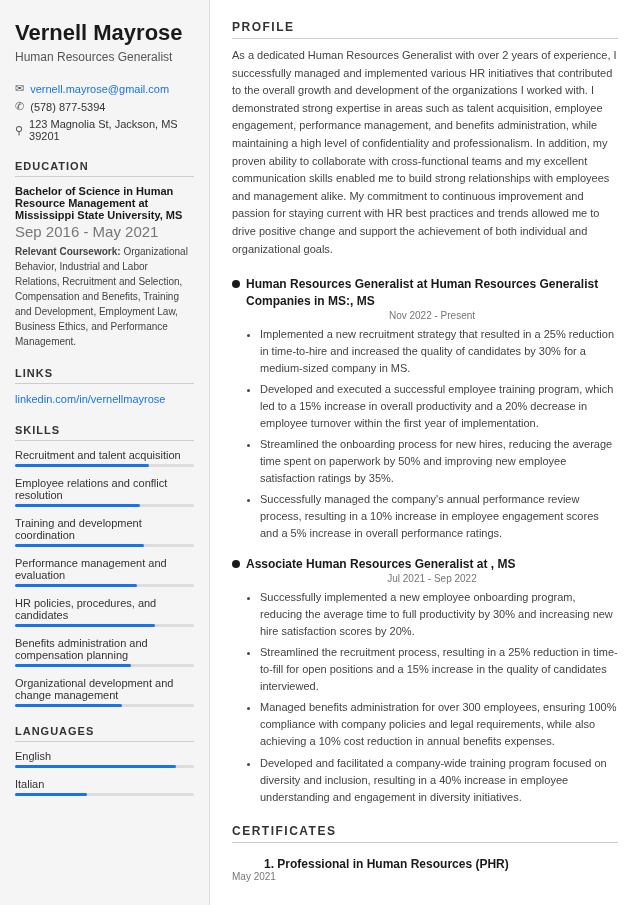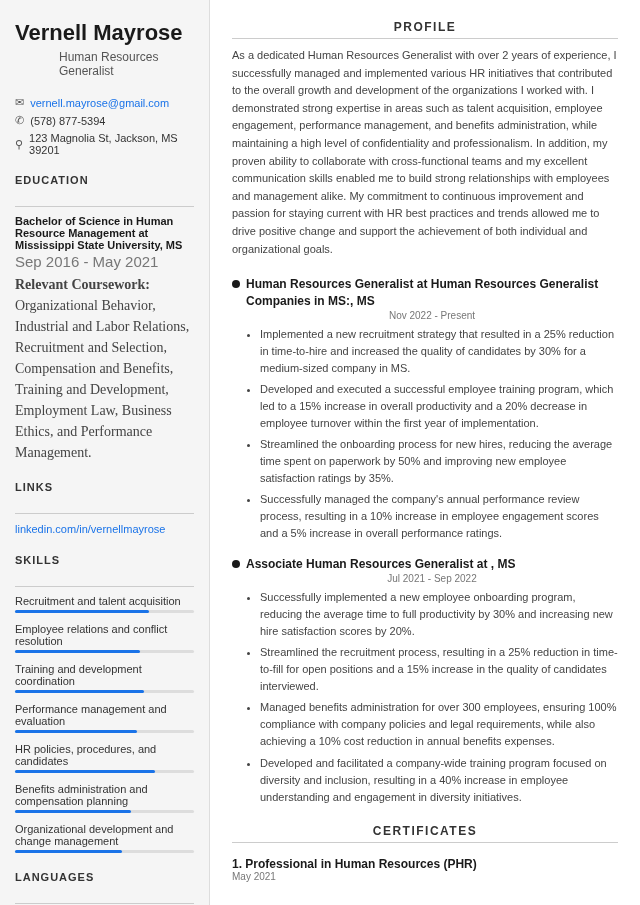--- a/index.html
+++ b/index.html
@@ -28,21 +28,20 @@
       font-size: 22px;
       font-weight: bold;
       color: #1a1a1a;
       line-height: 1.2;
       margin-bottom: 4px;
     }
     .sidebar-title {
       font-size: 12px;
       color: #555;
       margin-bottom: 18px;
-      margin-left: 44px;
     }
     .contact-item {
       display: flex;
       align-items: center;
       gap: 6px;
       margin-bottom: 5px;
       font-size: 11px;
       color: #333;
     }
     .contact-item a {
@@ -54,38 +53,37 @@
       color: #555;
     }
     .section-heading {
       font-size: 11px;
       font-weight: bold;
       letter-spacing: 1px;
       color: #333;
       text-transform: uppercase;
       margin: 18px 0 8px 0;
       border-bottom: 1px solid #ccc;
-      padding-bottom: 20px;
+      padding-bottom: 4px;
     }
     .edu-degree {
       font-size: 11px;
       font-weight: bold;
       color: #1a1a1a;
       margin-bottom: 2px;
     }
     .edu-date {
       font-size: 15px;
       color: #777;
       margin-bottom: 4px;
     }
     .edu-coursework {
-      font-size: 14px;
+      font-size: 10px;
       color: #444;
       line-height: 1.5;
-      font-family: Liberation Serif, serif;
     }
     .link-item a {
       color: #1a73e8;
       font-size: 11px;
       text-decoration: none;
     }
     .skill-item {
       margin-bottom: 10px;
     }
     .skill-label {
@@ -120,21 +118,20 @@
     }
     .main-section-heading {
       font-size: 12px;
       font-weight: bold;
       letter-spacing: 1.5px;
       color: #333;
       text-transform: uppercase;
       margin-bottom: 8px;
       border-bottom: 1.5px solid #ccc;
       padding-bottom: 4px;
-      text-align: center;
     }
     .profile-text {
       font-size: 11px;
       color: #444;
       line-height: 1.6;
       margin-bottom: 18px;
     }
     .employment-section {
       margin-bottom: 18px;
     }
@@ -176,20 +173,21 @@
     .cert-section {
       margin-top: 14px;
     }
     .cert-item {
       margin-bottom: 10px;
     }
     .cert-title {
       font-size: 12px;
       font-weight: bold;
       color: #1a1a1a;
+      margin-left: 32px;
     }
     .cert-date {
       font-size: 10px;
       color: #777;
     }
   </style>
 </head>
 <body>
 
 <div class="resume-container">

